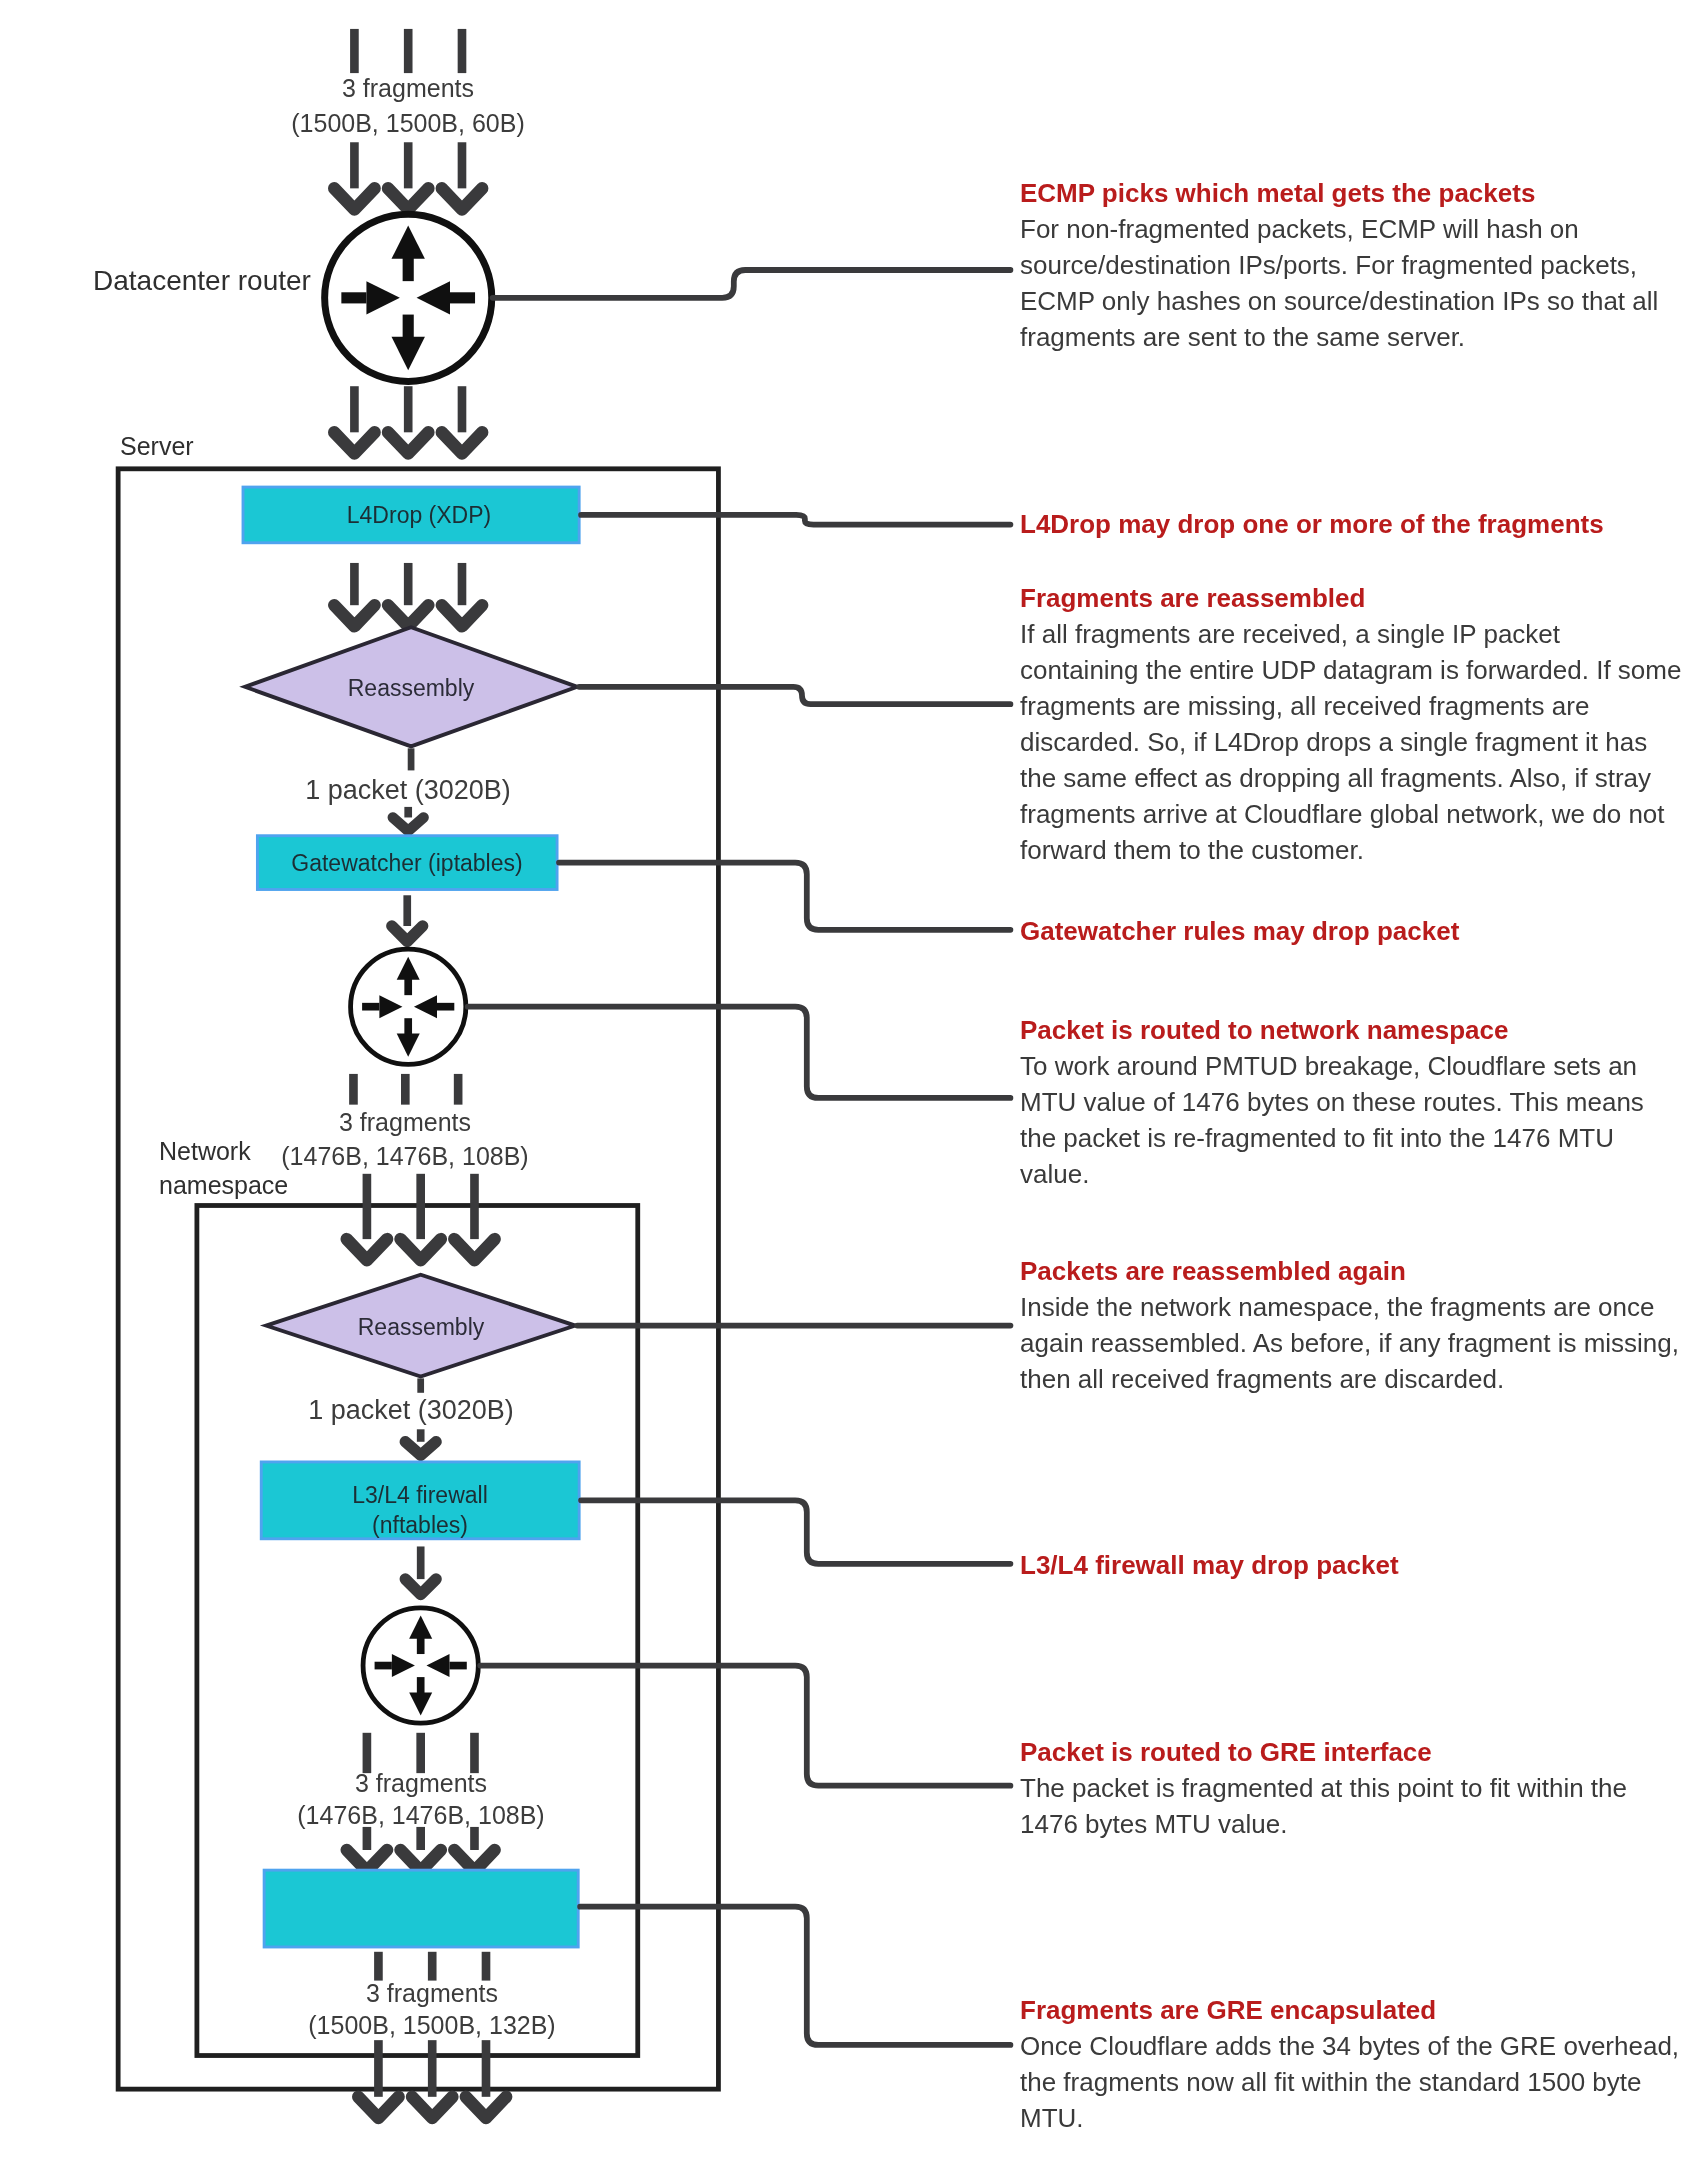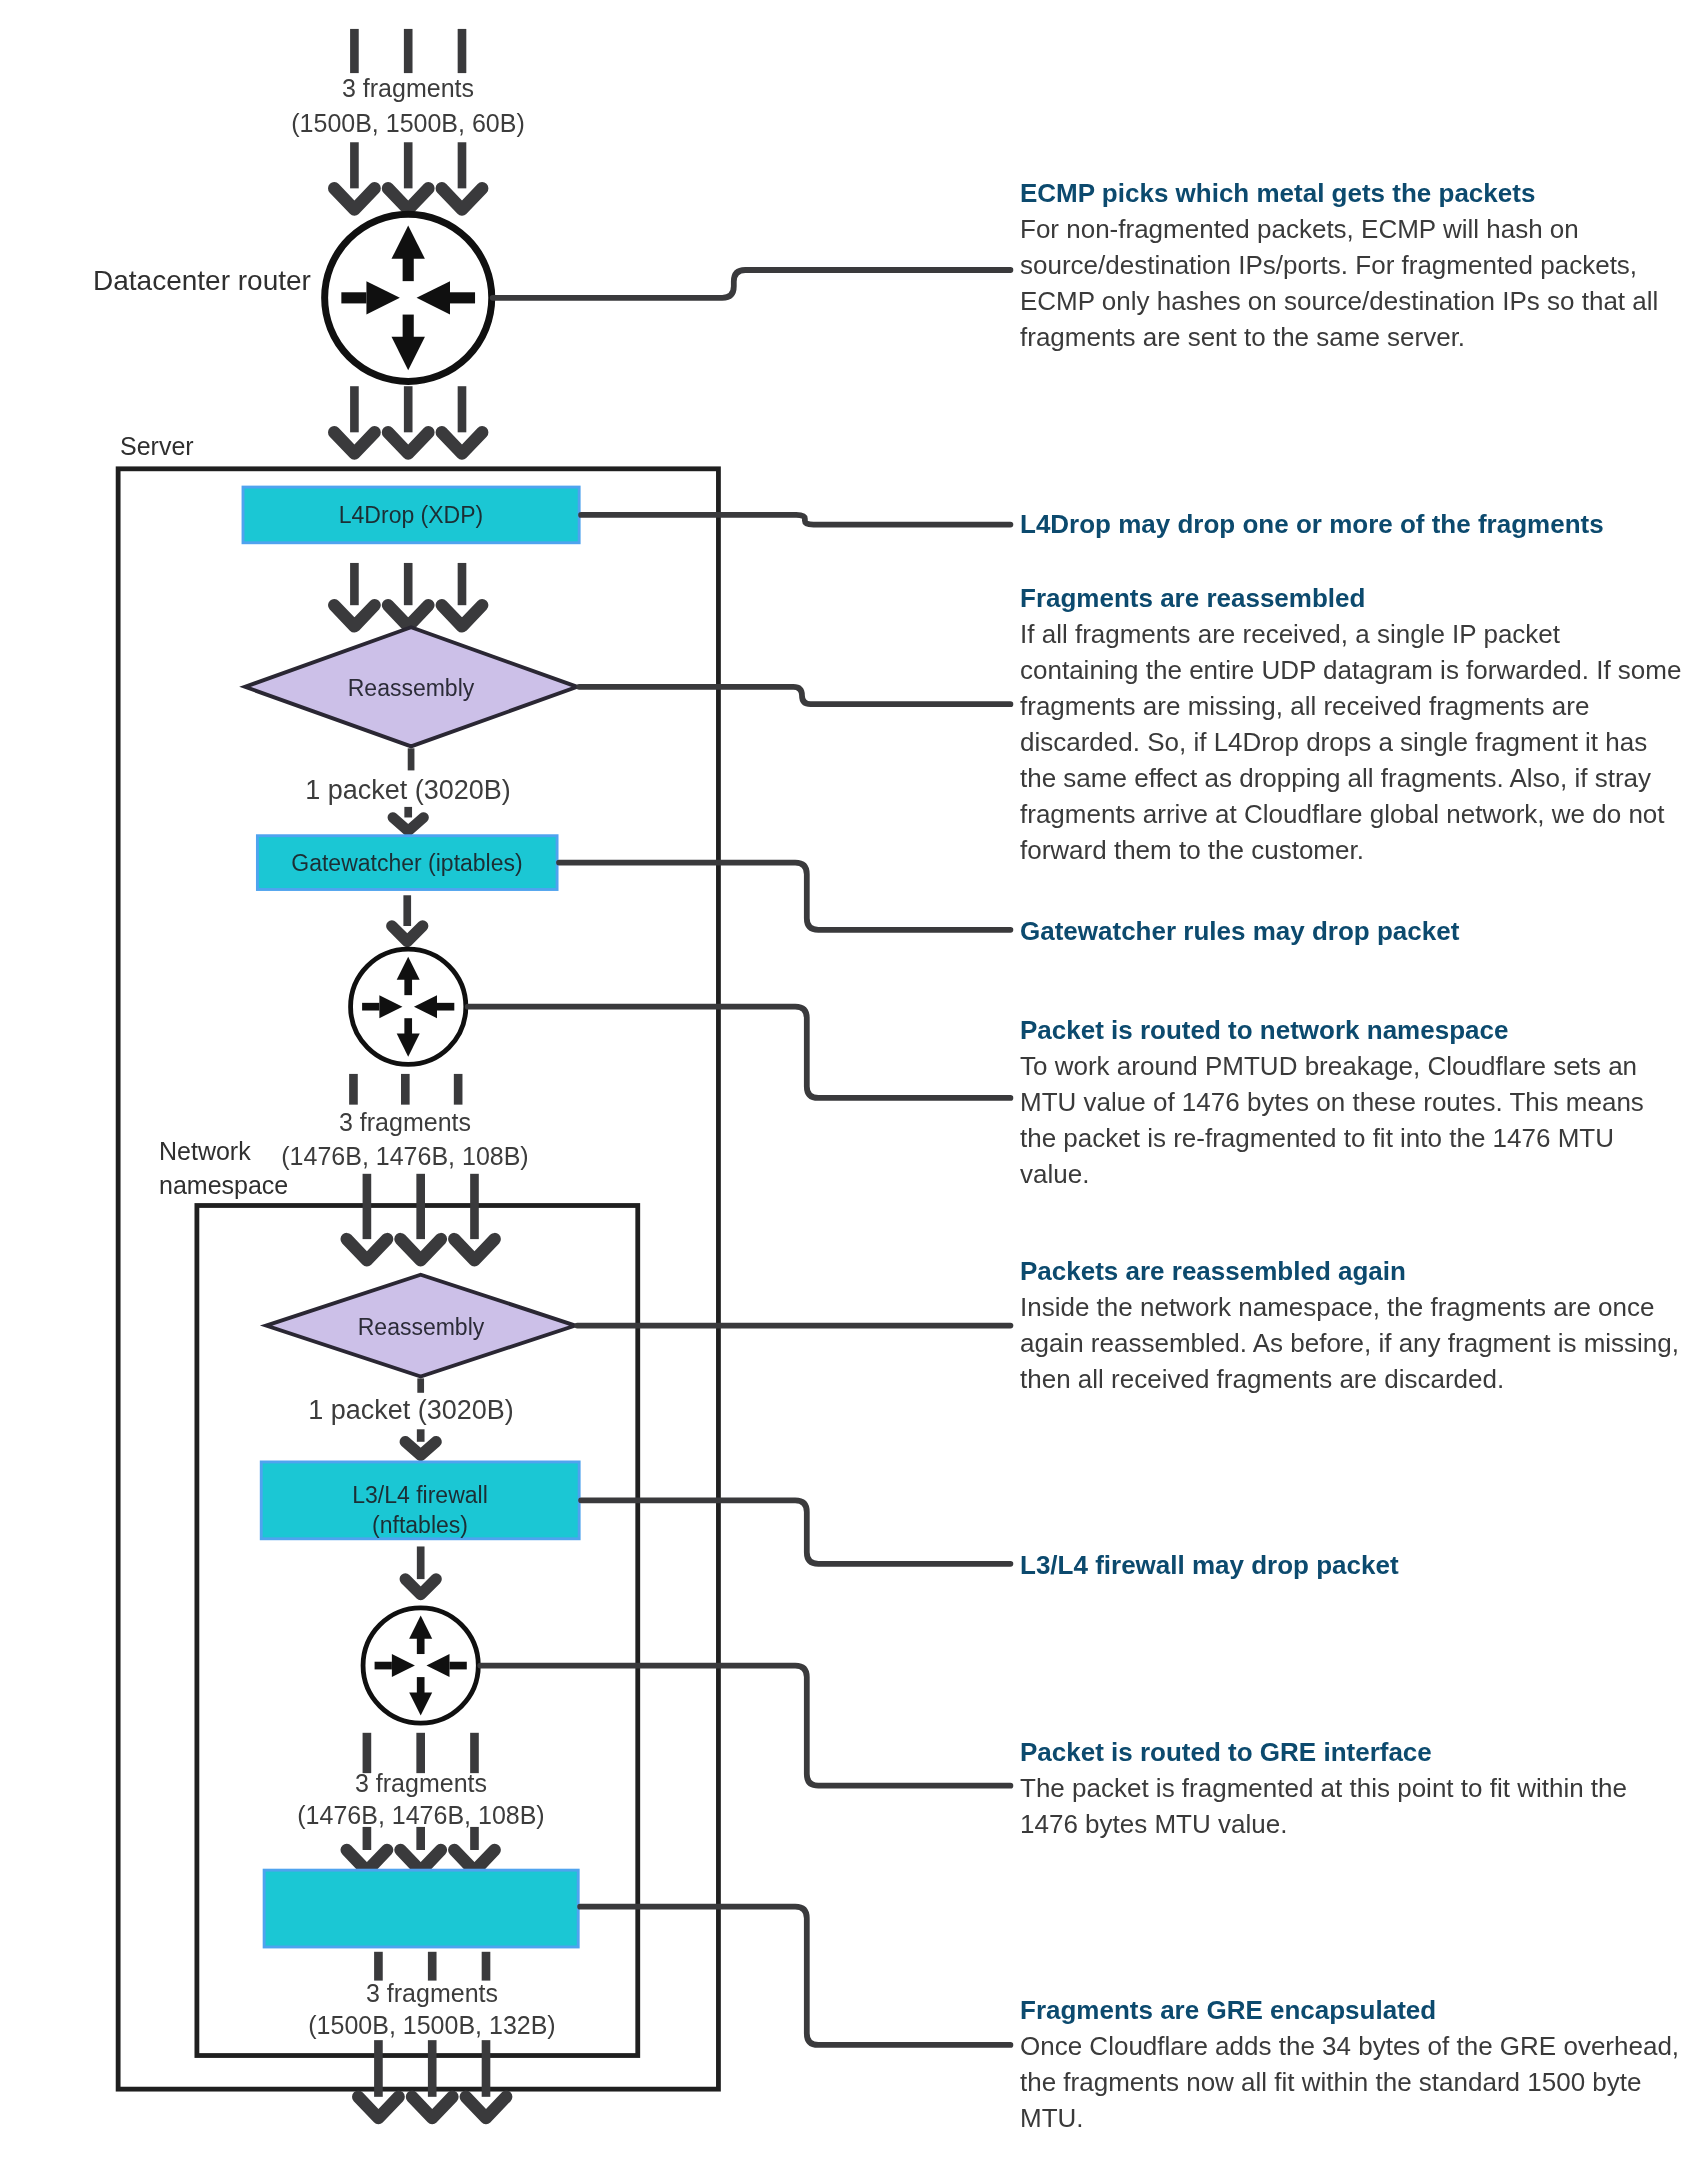--- a/index.html
+++ b/index.html
@@ -8,21 +8,21 @@
   #shapes{position:absolute;left:0;top:0;width:1701px;height:2168px;}
   .lbl{position:absolute;transform:translate(-50%,-50%);white-space:nowrap;
        color:#3c3c3c;font-size:25px;text-align:center;}
   .lbl-big{font-size:27px;color:#3c3c3c;}
   .lbl-left{position:absolute;color:#2f2f2f;font-size:25px;}
   .node-label{position:absolute;display:flex;align-items:center;justify-content:center;
        flex-direction:column;color:#1c2e34;font-size:23px;text-align:center;line-height:30px;}
   .diamond-label{position:absolute;transform:translate(-50%,-50%);color:#2c2c38;
        font-size:23px;white-space:nowrap;}
   .ann{position:absolute;left:1020px;width:665px;color:#3a3a3a;font-size:26px;line-height:36px;}
-  .ann .hd{font-weight:700;color:#0c4a6e;}
+  .ann .hd{font-weight:700;color:#b91c1c;}
   .ann .bd{font-weight:400;}
   .two-line{line-height:39px;}
 </style>
 </head>
 <body>
 
 <div id="canvas">
 
 <svg id="shapes" viewBox="0 0 1771 2257">
   <defs>
@@ -176,21 +176,21 @@
   </g>
 </svg>
 
 <div class="lbl" style="left:408px;top:88px;">3 fragments</div>
 <div class="lbl" style="left:408px;top:123px;">(1500B, 1500B, 60B)</div>
 
 <div class="lbl-left two-line" style="left:82px;top:261px;width:240px;text-align:center;font-size:28px;">Datacenter router</div>
 
 <div class="lbl-left" style="left:120px;top:432px;">Server</div>
 
-<div class="node-label" style="left:243px;top:487px;width:336px;height:56px;">L4Drop (XDP)</div>
+<div class="node-label" style="left:243px;top:487px;width:336px;height:56px;padding-left:8px;">L4Drop (XDP)</div>
 
 <div class="diamond-label" style="left:411px;top:688px;">Reassembly</div>
 
 <div class="lbl lbl-big" style="left:408px;top:790px;">1 packet (3020B)</div>
 
 <div class="node-label" style="left:257px;top:836px;width:300px;height:54px;">Gatewatcher (iptables)</div>
 
 <div class="lbl" style="left:405px;top:1122px;">3 fragments</div>
 <div class="lbl" style="left:405px;top:1156px;">(1476B, 1476B, 108B)</div>
 

